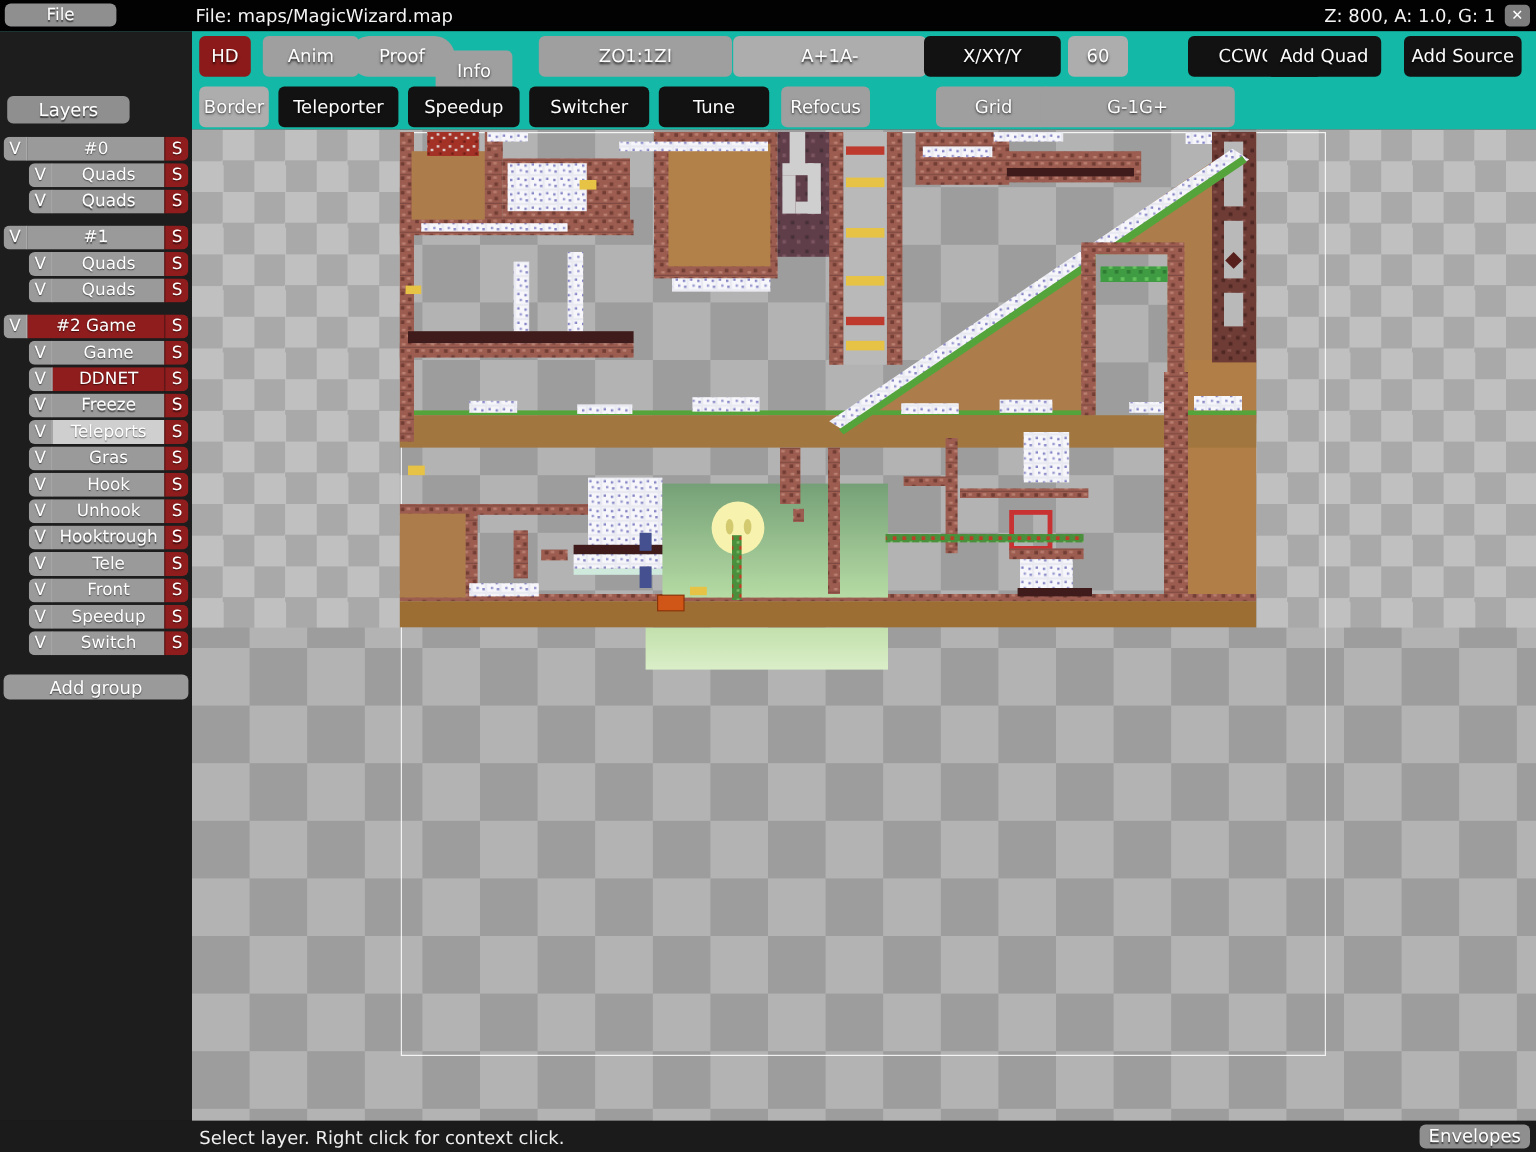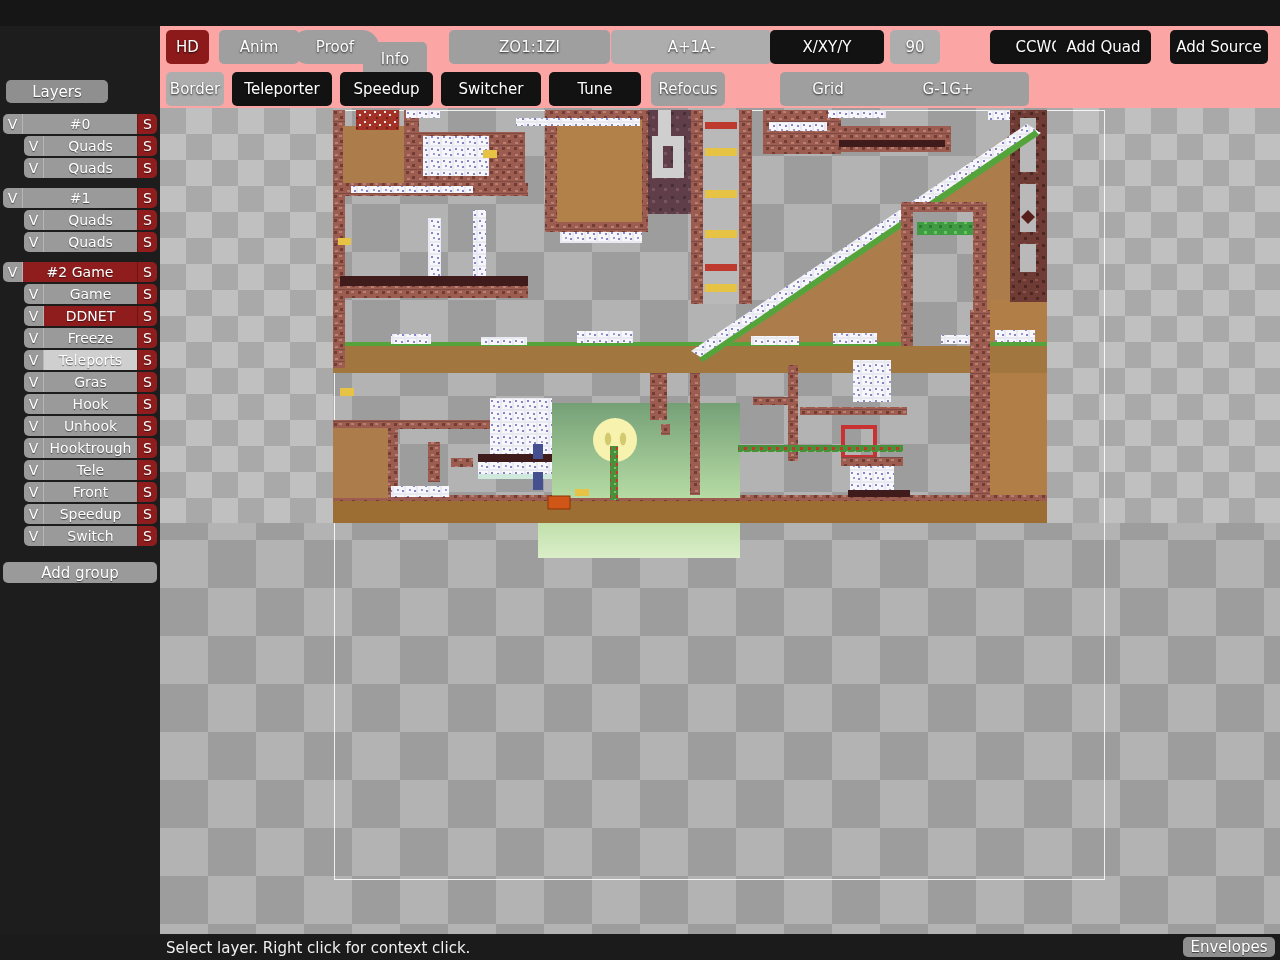--- a/index.html
+++ b/index.html
@@ -9,21 +9,21 @@
   #topbar{position:absolute;left:0;top:0;width:1280px;height:26px;background:#020202;}
   #file-btn{position:absolute;left:4px;top:3px;width:93px;height:19px;background:#8f8f8f;
             border-radius:5px;display:flex;align-items:center;justify-content:center;
             font-size:14px;color:#fff;text-shadow:0 1px 1px rgba(0,0,0,.6);}
   #file-label{position:absolute;left:163px;top:4px;font-size:15px;color:#f4f4f4;}
   #topbar-status{position:absolute;right:34px;top:4px;font-size:15px;color:#f4f4f4;}
   #close-btn{position:absolute;right:5px;top:4px;width:21px;height:18px;background:#7d7d7d;
              border-radius:4px;display:flex;align-items:center;justify-content:center;
              font-size:12px;color:#fff;}
   
-  #toolbar{position:absolute;left:0;top:26px;width:1280px;height:82px;background:#fca5a5;}
+  #toolbar{position:absolute;left:0;top:26px;width:1280px;height:82px;background:#14b8a6;}
   .btn{position:absolute;height:34px;border-radius:5px;display:flex;align-items:center;
        justify-content:center;font-size:15px;color:#fdfdfd;text-shadow:0 1px 2px rgba(0,0,0,.8);}
   .gray{background:#9f9f9f;} .lgray{background:#adadad;} .dark{background:#121212;}
   .red{background:#8c1a1a;}
   .seg{justify-content:center;padding:0 8px;}
   .r1{top:4px;} .r2{top:46px;}
   
   #sidebar{position:absolute;left:0;top:26px;width:160px;height:908px;background:#1d1d1d;}
   #layers-header{position:absolute;left:6px;top:54px;width:102px;height:23px;background:#8f8f8f;
       border-radius:5px;display:flex;align-items:center;justify-content:center;font-size:15px;
@@ -59,20 +59,26 @@
   #status-hint{position:absolute;left:166px;top:5px;font-size:15px;color:#f0f0f0;}
   #envelopes-btn{position:absolute;right:5px;top:3px;width:92px;height:20px;background:#8f8f8f;
       border-radius:5px;display:flex;align-items:center;justify-content:center;font-size:15px;
       text-shadow:0 1px 1px rgba(0,0,0,.6);}
 </style>
 </head>
 <body>
 
 <div id="app">
 
+  <div id="topbar">
+    <div id="file-btn">File</div>
+    <div id="file-label">File: maps/MagicWizard.map</div>
+    <div id="topbar-status">Z: 800, A: 1.0, G: 1</div>
+    <div id="close-btn">✕</div>
+  </div>
 
   <div id="toolbar">
 
     <div class="btn red r1" style="left:166px;width:43px;">HD</div>
     <div class="btn gray r1" style="left:219px;width:80px;">Anim</div>
     <div class="btn gray r1" style="left:291px;width:88px;border-radius:17px;">Proof</div>
     <div class="btn gray r1" style="left:363px;width:64px;margin-top:12px;">Info</div>
     <div class="btn gray seg r1" style="left:449px;width:145px;">
       <span>ZO</span>
       <span>1:1</span>
@@ -80,21 +86,21 @@
     </div>
     <div class="btn lgray seg r1" style="left:611px;width:145px;">
       <span>A+</span>
       <span>1</span>
       <span>A-</span>
     </div>
     <div class="btn dark seg r1" style="left:770px;width:98px;">
       <span>X/X</span>
       <span>Y/Y</span>
     </div>
-    <div class="btn lgray r1" style="left:890px;width:50px;">90</div>
+    <div class="btn lgray r1" style="left:890px;width:50px;">60</div>
     <div class="btn dark seg r1" style="left:990px;width:96px;">
       <span>CCW</span>
       <span>CW</span>
     </div>
     <div class="btn dark r1" style="left:1056px;width:95px;">Add Quad</div>
     <div class="btn dark r1" style="left:1170px;width:98px;">Add Source</div>
 
     <div class="btn lgray r2" style="left:166px;width:58px;">Border</div>
     <div class="btn dark r2" style="left:232px;width:100px;">Teleporter</div>
     <div class="btn dark r2" style="left:340px;width:93px;">Speedup</div>

